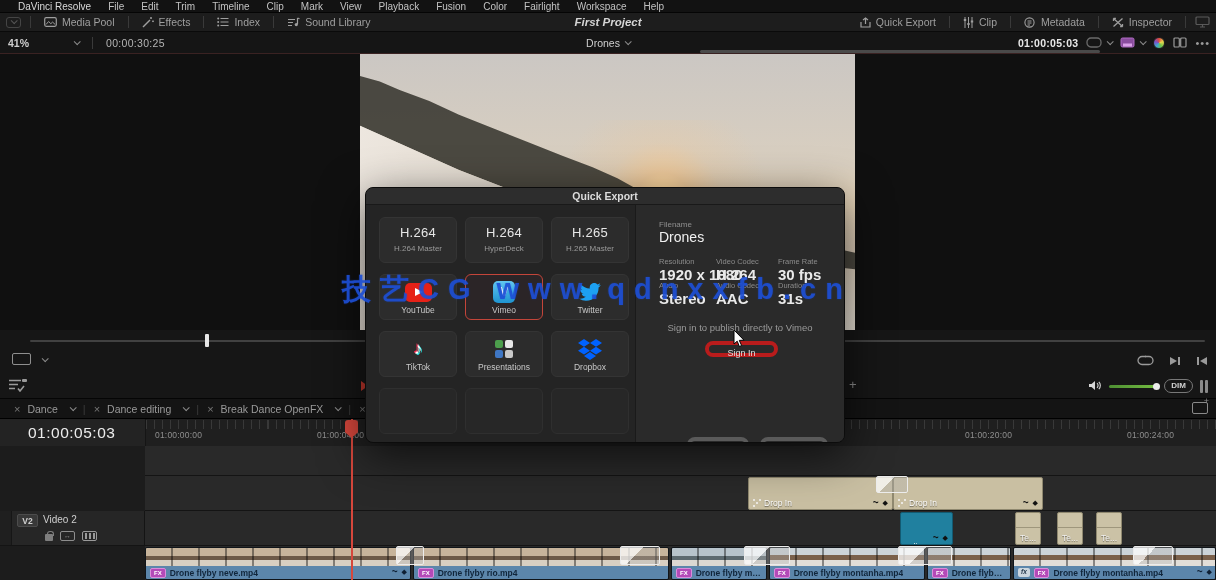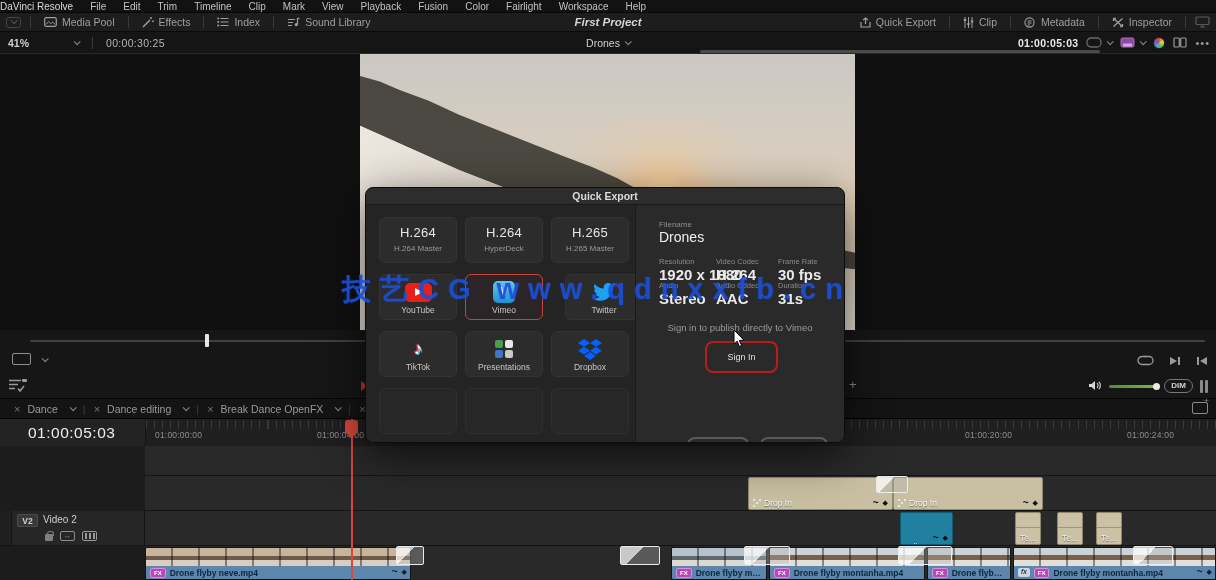--- a/index.html
+++ b/index.html
@@ -1,21 +1,21 @@
 <!DOCTYPE html>
 <html><head>
 <meta charset="utf-8">
 <style>
   html,body{margin:0;padding:0;background:#000;}
   *{box-sizing:border-box;font-family:"Liberation Sans","DejaVu Sans",sans-serif;-webkit-font-smoothing:antialiased;}
   .screen{position:relative;width:1216px;height:580px;background:#161616;overflow:hidden;}
   .sep{width:1px;height:12px;background:#3a3a3a;margin:0 9px;flex:0 0 auto;}
   .chev{display:inline-block;width:5px;height:5px;border-right:1.3px solid #8a8a8a;border-bottom:1.3px solid #8a8a8a;transform:rotate(45deg) translateY(-1px);margin-left:5px;}
   
-  .menubar{position:absolute;left:0;top:0;width:1216px;height:13px;background:#121212;display:flex;align-items:center;padding-left:0;gap:17px;border-bottom:1px solid #050505;}
+  .menubar{position:absolute;left:0;top:0;width:1216px;height:13px;background:#121212;display:flex;align-items:center;padding-left:18px;gap:17px;border-bottom:1px solid #050505;}
   .menubar span{font-size:10px;color:#c2c2c2;white-space:nowrap;line-height:13px;}
   .toolbar{position:absolute;left:0;top:13px;width:1216px;height:19px;background:#1d1d1d;border-bottom:1px solid #0a0a0a;display:flex;align-items:center;padding:0 6px;}
   .tb-group{display:flex;align-items:center;}
   .tb-btn{display:flex;align-items:center;gap:5px;background:none;border:none;color:#9f9f9f;font-size:10.5px;padding:0 4px;cursor:default;white-space:nowrap;}
   .tb-btn svg{flex:0 0 auto;}
   .tb-center{position:absolute;left:0;right:0;text-align:center;font-size:11.5px;color:#d6d6d6;font-weight:bold;pointer-events:none;font-style:italic;}
   .tb-right{margin-left:auto;display:flex;align-items:center;}
   .dimbox{width:15px;height:11px;border:1px solid #454545;border-radius:3px;display:inline-flex;align-items:center;justify-content:center;}
   .dimbox .chev{margin:0 0 2px 0;border-color:#555;}
   .viewerbar{position:absolute;left:0;top:32px;width:1216px;height:21px;background:#151515;display:flex;align-items:center;font-size:10.5px;color:#b5b5b5;}
@@ -113,21 +113,21 @@
   .tile .t1{font-size:13px;color:#e6e6e6;margin-top:7px;letter-spacing:.3px;}
   .tile .t2{font-size:8px;color:#9a9a9a;margin-top:4px;}
   .tile .plat-ic{height:26px;display:flex;align-items:center;justify-content:center;margin-top:4px;}
   .tile .plat-lb{font-size:8.5px;color:#c8c8c8;}
   .tile.empty{background:#272727;border:1px solid #2f2f2f;}
   .fn-label{position:absolute;left:292px;top:32px;font-size:8px;color:#8f8f8f;}
   .fn-value{position:absolute;left:292px;top:41px;font-size:14px;color:#f0f0f0;}
   .fld-l{position:absolute;font-size:7.5px;color:#8b8b8b;}
   .fld-v{position:absolute;font-size:15px;font-weight:bold;color:#eaeaea;}
   .hint{position:absolute;left:269px;right:0;top:117px;text-align:center;font-size:9.5px;color:#9a9a9a;}
-  .pill{position:absolute;height:32px;border:2px solid #b91c1c;border-radius:8px;background:none;color:#e0e0e0;font-size:9px;text-align:center;line-height:14px;}
+  .pill{position:absolute;height:16px;border:4px solid #b91c1c;border-radius:8px;background:none;color:#e0e0e0;font-size:9px;text-align:center;line-height:14px;}
   .pill.dark{border-color:#5a5a5a;color:#cfcfcf;}
   
   .watermark{position:absolute;left:342px;top:270px;width:560px;font-size:29px;font-weight:bold;color:#1d4fd6;letter-spacing:9px;opacity:.92;z-index:60;white-space:nowrap;text-shadow:0 0 2px rgba(29,79,214,.4);}
   .cursor{position:absolute;left:733px;top:330px;z-index:100;}
   
   .ic-yt{width:27px;height:19px;background:#e62117;border-radius:5px;position:relative;}
   .ic-yt:before{content:"";position:absolute;left:10px;top:5px;border-left:8px solid #fff;border-top:4.5px solid transparent;border-bottom:4.5px solid transparent;}
   .ic-vm{width:22px;height:22px;border-radius:5px;background:linear-gradient(180deg,#62c7f0,#1f93d0);color:#fff;font-weight:bold;font-size:13px;line-height:22px;text-align:center;}
   .ic-tk{width:20px;height:22px;color:#fff;font-size:17px;line-height:22px;text-shadow:1.2px 1.2px 0 #25f4ee,-1.2px -1.2px 0 #fe2c55;}
   .ic-pr{display:grid;grid-template-columns:8px 8px;grid-template-rows:8px 8px;gap:2px;}
@@ -447,20 +447,27 @@
         <div class="vthumb th-warm"></div>
         <div class="vlabel">
           <span class="fxbadge">FX</span>
           <span style="overflow: hidden; text-overflow: ellipsis;">Drone flyby neve.mp4</span>
           <span class="clip-icons" style="margin-left: auto;">
             <span class="cw">~</span>
             <span class="cd">◆</span>
           </span>
         </div>
       </div>
+      <div class="vclip" style="left: 413px; top: 101px; width: 256px;">
+        <div class="vthumb th-warm"></div>
+        <div class="vlabel">
+          <span class="fxbadge">FX</span>
+          <span style="overflow: hidden; text-overflow: ellipsis;">Drone flyby rio.mp4</span>
+        </div>
+      </div>
       <div class="vclip" style="left: 671px; top: 101px; width: 96px;">
         <div class="vthumb th-cool"></div>
         <div class="vlabel">
           <span class="fxbadge">FX</span>
           <span style="overflow: hidden; text-overflow: ellipsis;">Drone flyby montanha....</span>
         </div>
       </div>
       <div class="vclip" style="left: 769px; top: 101px; width: 156px;">
         <div class="vthumb th-mnt"></div>
         <div class="vlabel">
@@ -517,21 +524,21 @@
             <span class="ic-yt"></span>
           </div>
           <div class="plat-lb">YouTube</div>
         </div>
         <div class="tile selected" style="left: 99px; top: 86px;">
           <div class="plat-ic">
             <span class="ic-vm">V</span>
           </div>
           <div class="plat-lb">Vimeo</div>
         </div>
-        <div class="tile" style="left: 185px; top: 86px; margin-left: 14px;">
+        <div class="tile" style="left: 185px; top: 86px;">
           <div class="plat-ic">
             <svg width="22" height="18" viewBox="0 0 24 20">
               <path d="M24 2.3c-.9.4-1.8.7-2.8.8 1-.6 1.8-1.6 2.1-2.7-.9.6-2 1-3.1 1.2A4.9 4.9 0 0 0 11.8 6 13.9 13.9 0 0 1 1.7 1a4.9 4.9 0 0 0 1.5 6.5C2.4 7.5 1.7 7.3 1 7v.1c0 2.4 1.7 4.3 3.9 4.8-.7.2-1.4.2-2.2.1a4.9 4.9 0 0 0 4.6 3.4A9.9 9.9 0 0 1 0 17.5 13.9 13.9 0 0 0 7.5 19.7c9.1 0 14-7.5 14-14v-.6c1-.7 1.8-1.6 2.5-2.8z" fill="#1da1f2"></path>
             </svg>
           </div>
           <div class="plat-lb">Twitter</div>
         </div>
         <div class="tile" style="left: 13px; top: 143px;">
           <div class="plat-ic">
             <span class="ic-tk">♪</span>

